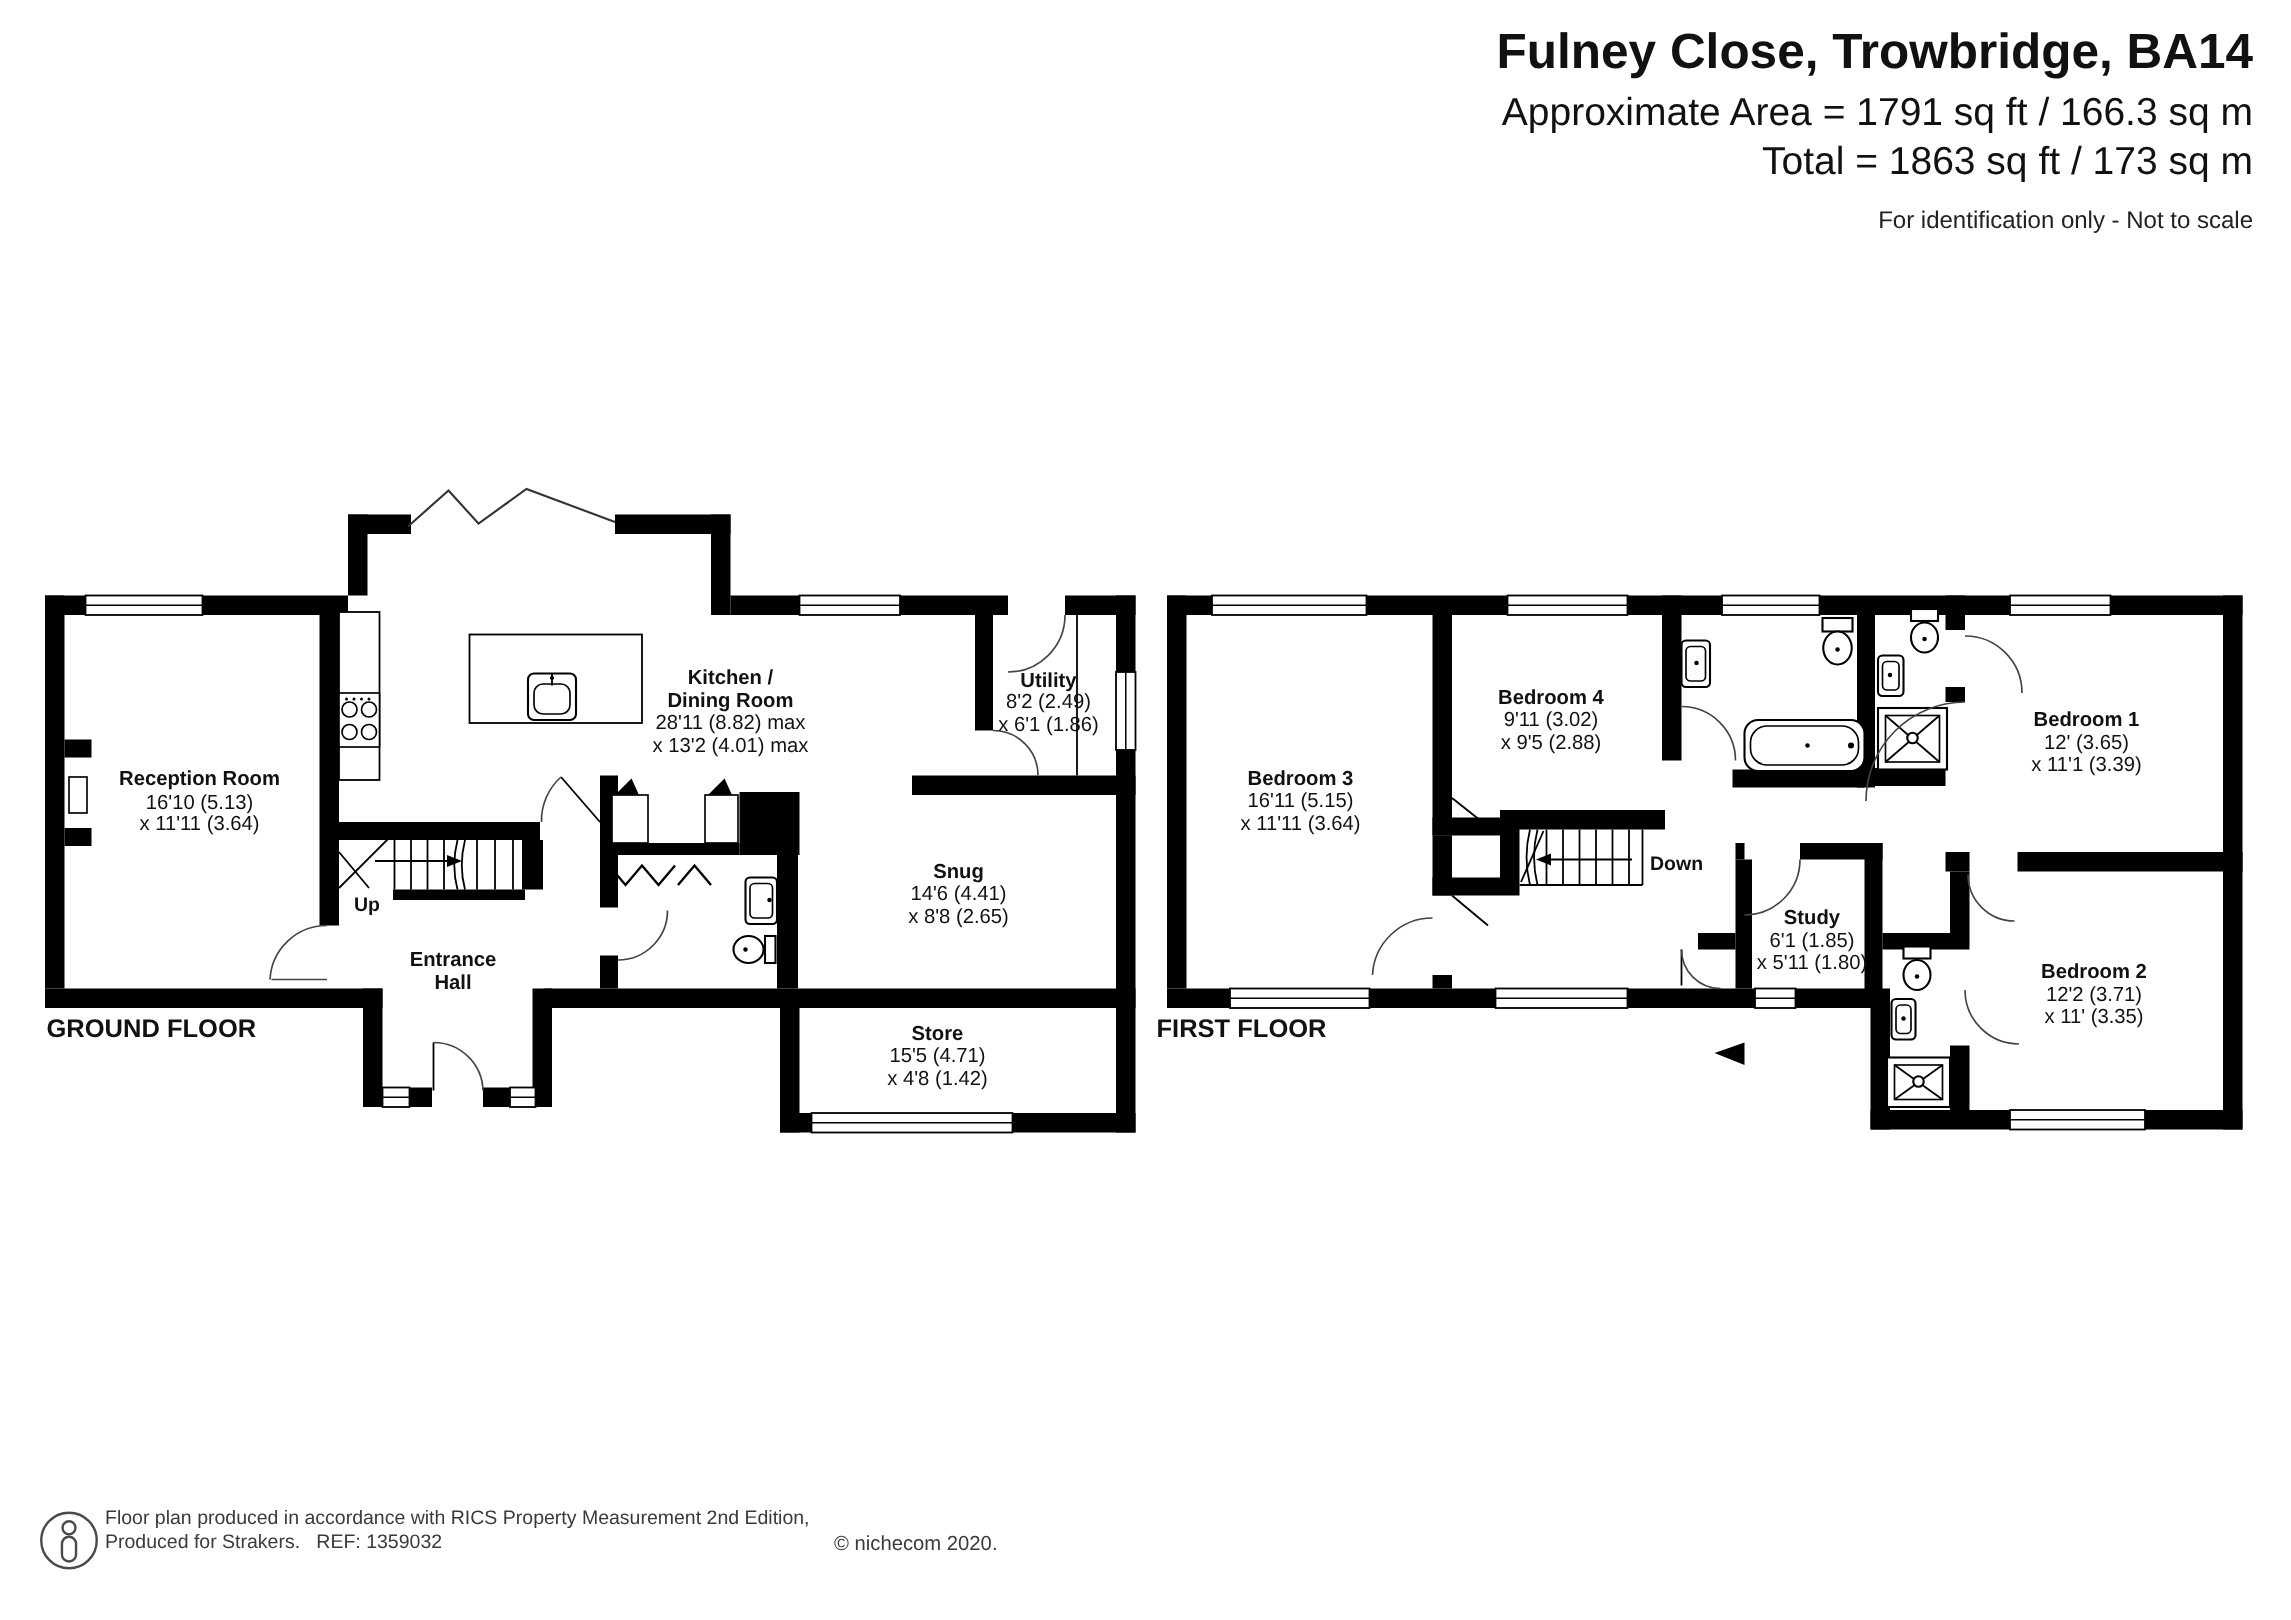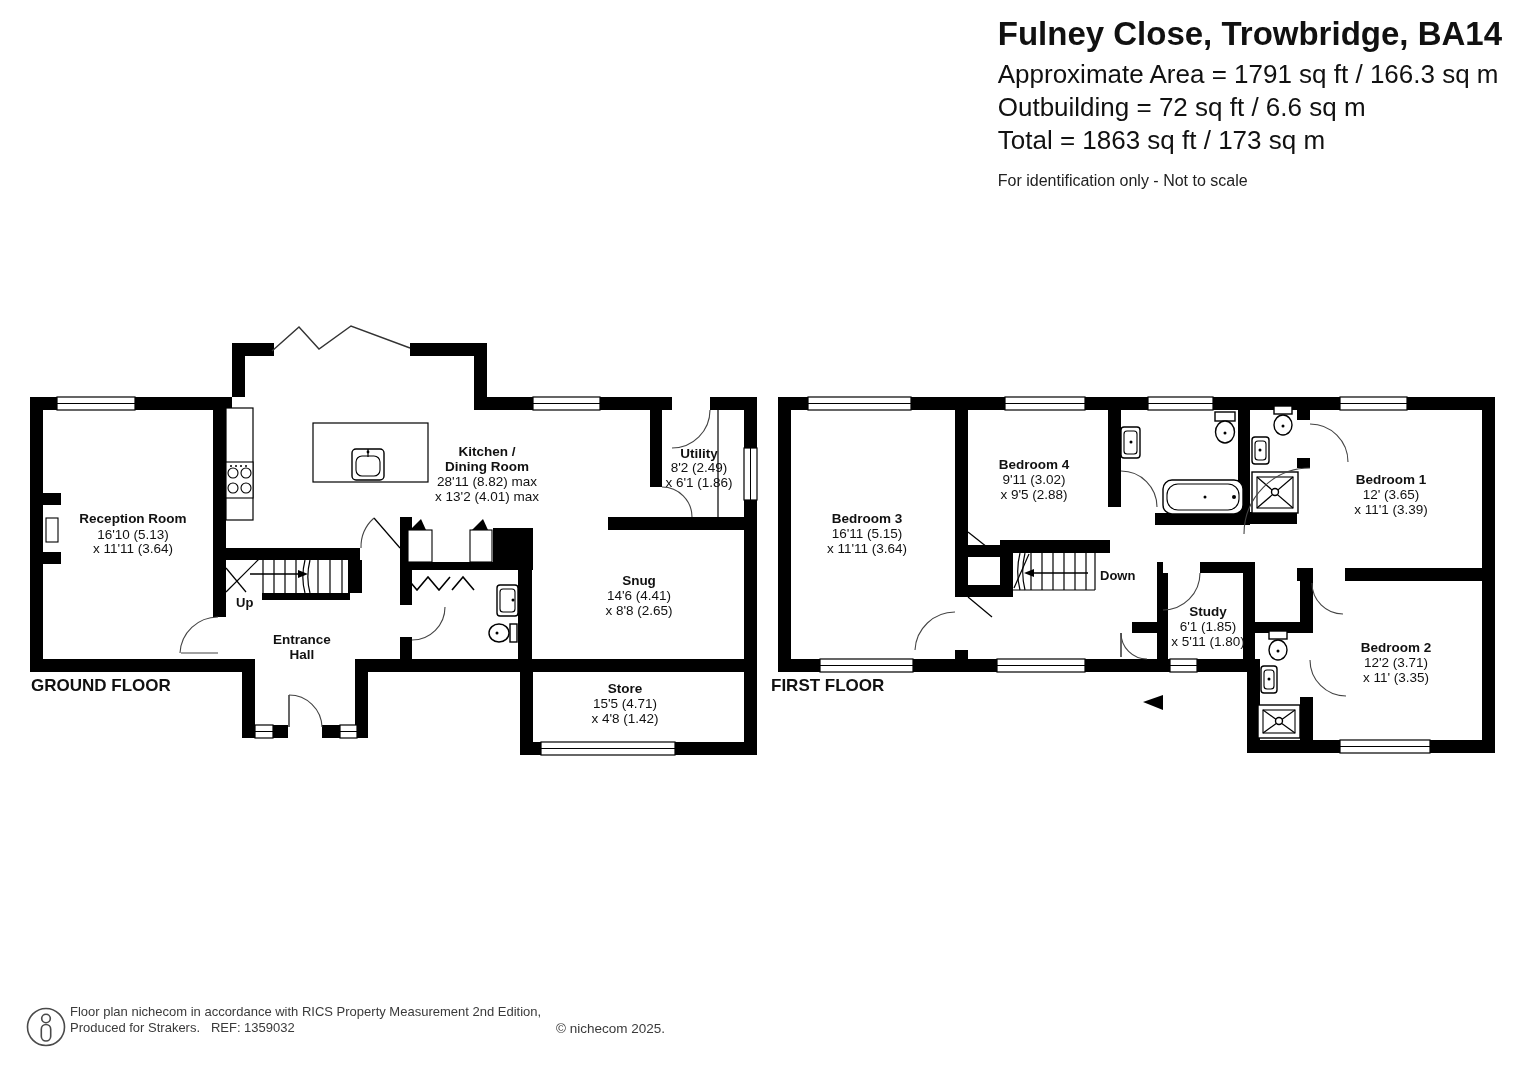--- a/index.html
+++ b/index.html
@@ -13,21 +13,21 @@
   .ln{stroke:#000;stroke-width:1.2;fill:none;}
   .arc{stroke:#444;stroke-width:1.1;fill:none;}
   .fix{fill:#fff;stroke:#000;stroke-width:1.4;}
   .fix2{fill:#fff;stroke:#000;stroke-width:1.1;}
   .dot{fill:#000;}
   text{fill:#111;}
   .nm{font:bold 13.5px "Liberation Sans",sans-serif;text-anchor:middle;}
   .dm{font:13.5px "Liberation Sans",sans-serif;text-anchor:middle;}
   .flbl{font:bold 17px "Liberation Sans",sans-serif;}
   .stairlbl{font:bold 13px "Liberation Sans",sans-serif;}
-  #header{position:absolute;top:14px;right:25px;}
+  #header{position:absolute;top:14px;right:25px;text-align:right;}
   #header .title{font-size:33px;font-weight:bold;line-height:40px;}
   #header .area{font-size:26px;line-height:26px;margin-top:7px;}
   #header .note{font-size:16px;margin-top:19px;color:#222;}
   #footer-text{position:absolute;left:70px;top:1004px;font-size:13px;line-height:16px;color:#3a3a3a;}
   #footer-copy{position:absolute;left:556px;top:1021px;font-size:13.5px;color:#3a3a3a;}
   #footer-icon{position:absolute;left:26px;top:1006px;}
 </style>
 </head>
 <body>
 
@@ -402,29 +402,28 @@
       <text class="dm" x="1208" y="646">x 5'11 (1.80)</text>
       <text class="stairlbl" x="1100" y="580" text-anchor="start">Down</text>
     </g>
     <text class="flbl" x="771" y="691">FIRST FLOOR</text>
   </g>
 </svg>
 
   <div id="header">
     <div class="title">Fulney Close, Trowbridge, BA14</div>
     <div class="area">Approximate Area = 1791 sq ft / 166.3 sq m</div>
-    <div class="area">Outbuilding = 72 sq ft / 6.6 sq m</div>
     <div class="area">Total = 1863 sq ft / 173 sq m</div>
     <div class="note">For identification only - Not to scale</div>
   </div>
 
   <svg id="footer-icon" width="42" height="44" viewBox="0 0 42 44">
     <circle cx="20" cy="21" r="18.5" fill="none" stroke="#4a4a4a" stroke-width="1.6"></circle>
     <circle cx="20" cy="12.5" r="4.3" fill="#fff" stroke="#4a4a4a" stroke-width="1.6"></circle>
     <rect x="15.3" y="18.5" width="9.4" height="16.5" rx="4.7" fill="#fff" stroke="#4a4a4a" stroke-width="1.6"></rect>
   </svg>
   <div id="footer-text">
-    <div>Floor plan nichecom in accordance with RICS Property Measurement 2nd Edition,</div>
+    <div>Floor plan produced in accordance with RICS Property Measurement 2nd Edition,</div>
     <div>Produced for Strakers.&nbsp;&nbsp;&nbsp;REF: 1359032</div>
   </div>
-  <div id="footer-copy">© nichecom 2025.</div>
+  <div id="footer-copy">© nichecom 2020.</div>
 
 </div>
 
 </body></html>

